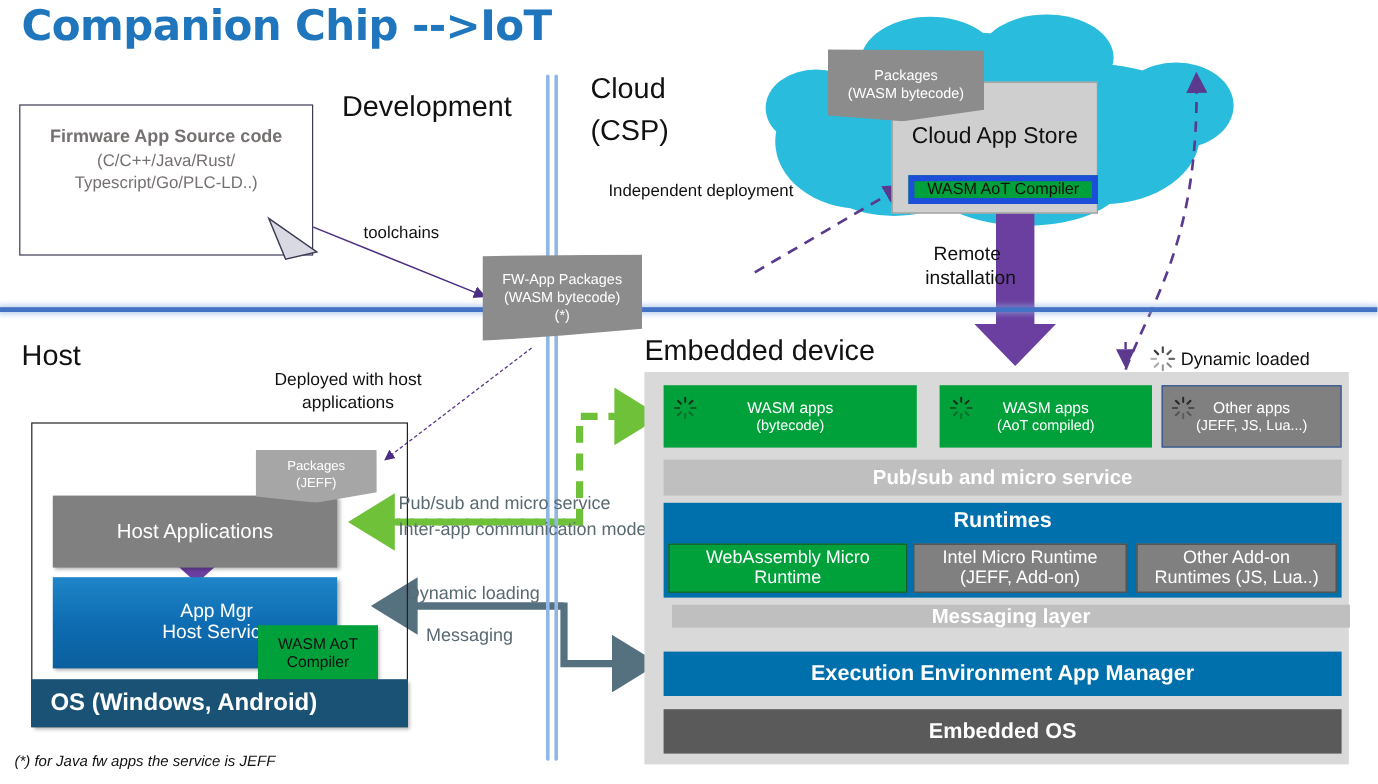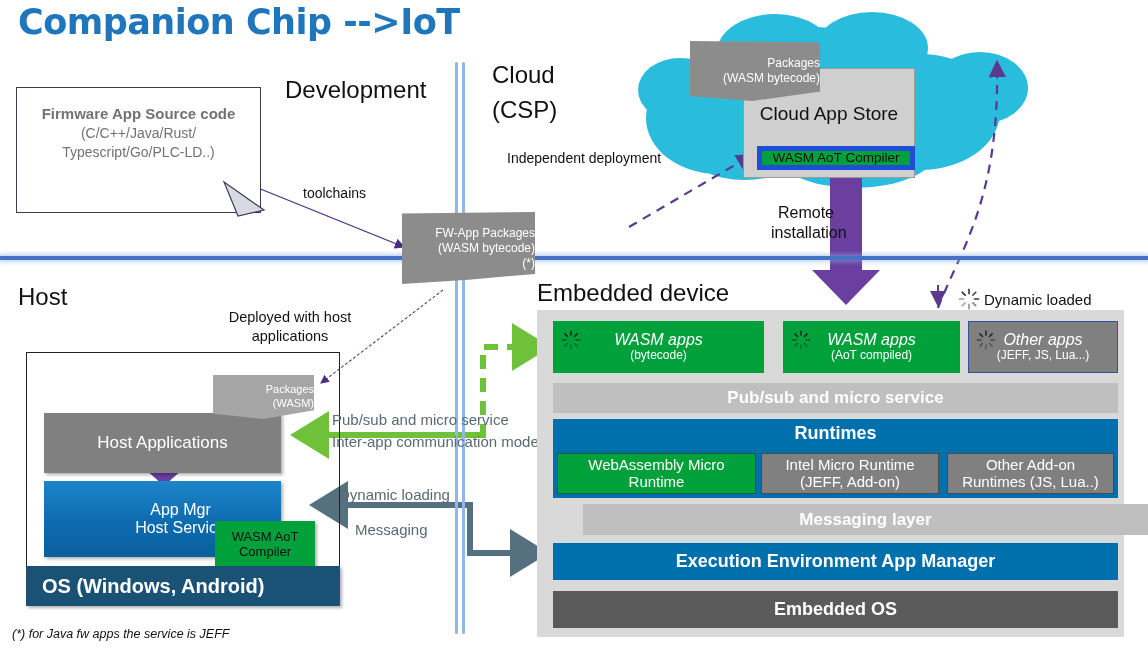--- a/index.html
+++ b/index.html
@@ -30,41 +30,41 @@
   .gray-dark{background:#6F6F6F;color:#fff;}
   .gray-mid{background:#808080;color:#fff;}
   .gray-lite{background:#BFBFBF;color:#fff;}
   .green{background:#00A13A;color:#fff;}
   .blue{background:#0070AD;color:#fff;}
   .shadow{box-shadow:2px 2px 3px rgba(0,0,0,.30);}
 
   
   .callout{
     background:#8C8C8C;color:#fff;box-sizing:border-box;
-    display:flex;flex-direction:column;align-items:flex-end;justify-content:center;
+    display:flex;flex-direction:column;align-items:center;justify-content:center;
     text-align:center;line-height:1.25;
     filter:drop-shadow(2px 3px 3px rgba(0,0,0,.35));
   }
 
   
   #src-callout{
     border:1.4px solid #3B3B55;background:#fff;box-sizing:border-box;
     display:flex;flex-direction:column;align-items:center;justify-content:flex-start;
     padding-top:16px;text-align:center;line-height:1.35;
   }
   #src-callout .l1{font-weight:bold;font-size:15px;color:#767171;}
   #src-callout .l2{font-size:14px;color:#767171;}
 
   
   #emb-panel{background:#D9D9D9;}
   .lbl-dark{color:#111;font-size:15px;white-space:nowrap;}
 
   .mono-note{font-style:italic;font-size:12.5px;color:#111;white-space:nowrap;}
 
-  .t-big{font-size:16px;font-style:italic;}
+  .t-big{font-size:13px;}
   .t-mid{font-size:15px;}
   .t-sm{font-size:12px;}
   .t-xs{font-size:11px;}
 
   svg.overlay{position:absolute;left:0;top:0;width:1148px;height:653px;pointer-events:none;}
 </style>
 </head>
 <body>
 
 <div id="stage">
@@ -193,21 +193,21 @@
 
   <div class="abs" style="left:26px;top:352px;width:314px;height:254px;border:1.4px solid #222;background:transparent;box-sizing:border-box;"></div>
 
   <div class="abs box gray-mid shadow" style="left:44px;top:413px;width:237px;height:60px;">
     <div style="font-size:17px;">Host Applications</div>
   </div>
 
   <div class="abs callout" style="left:213px;top:375px;width:101px;height:44px;
        clip-path:polygon(0% 0%, 100% 0%, 100% 80%, 50% 100%, 0% 88%);background:#A6A6A6;">
     <div class="t-xs">Packages</div>
-    <div class="t-xs">(WASM)</div>
+    <div class="t-xs">(JEFF)</div>
   </div>
 
   <div class="abs box shadow" style="left:44px;top:481px;width:237px;height:76px;
        background:linear-gradient(to bottom,#1E85C8 0%,#0D6BB0 55%,#0B5F9E 100%);color:#fff;padding-left:36px;">
     <div style="font-size:16px;">App Mgr</div>
     <div style="font-size:16px;">Host Service</div>
   </div>
 
   <div class="abs box green shadow" style="left:215px;top:521px;width:100px;height:47px;">
     <div style="font-size:13px;color:#111;">WASM AoT</div>
@@ -291,21 +291,21 @@
   </div>
   <div class="abs box gray-mid" style="left:761px;top:453px;width:178px;height:41px;border:1px solid #4a4a4a;">
     <div class="t-mid">Intel Micro Runtime</div>
     <div class="t-mid">(JEFF, Add-on)</div>
   </div>
   <div class="abs box gray-mid" style="left:947px;top:453px;width:167px;height:41px;border:1px solid #4a4a4a;">
     <div class="t-mid">Other Add-on</div>
     <div class="t-mid">Runtimes (JS, Lua..)</div>
   </div>
 
-  <div class="abs box gray-lite" style="left:583px;top:504px;width:565px;height:31px;">
+  <div class="abs box gray-lite" style="left:560px;top:504px;width:565px;height:19px;">
     <div style="font-size:17px;font-weight:bold;">Messaging layer</div>
   </div>
 
   <div class="abs box blue" style="left:553px;top:543px;width:565px;height:37px;">
     <div style="font-size:18px;font-weight:bold;">Execution Environment App Manager</div>
   </div>
 
   <div class="abs box" style="left:553px;top:591px;width:565px;height:37px;background:#5A5A5A;color:#fff;">
     <div style="font-size:18px;font-weight:bold;">Embedded OS</div>
   </div>

